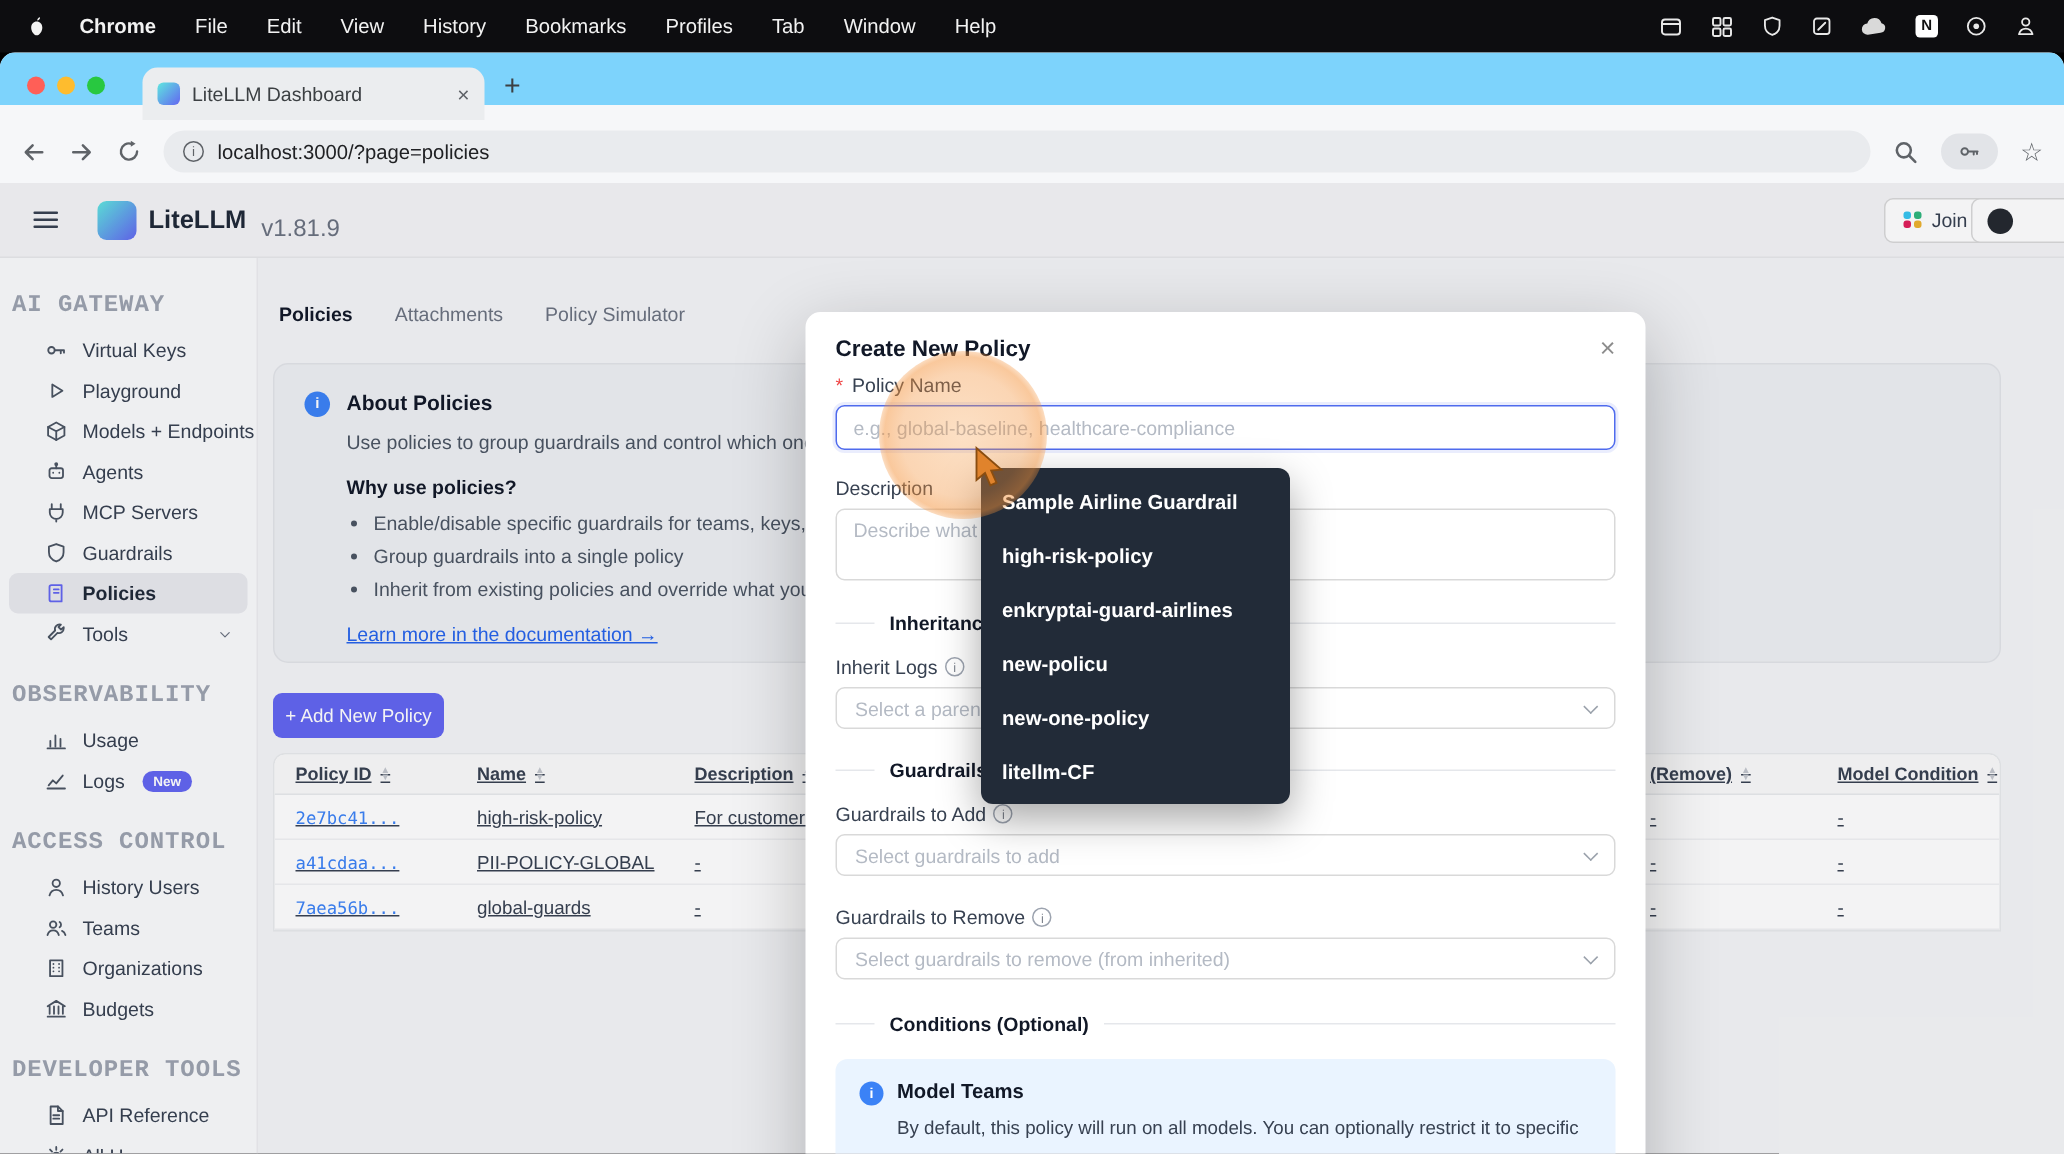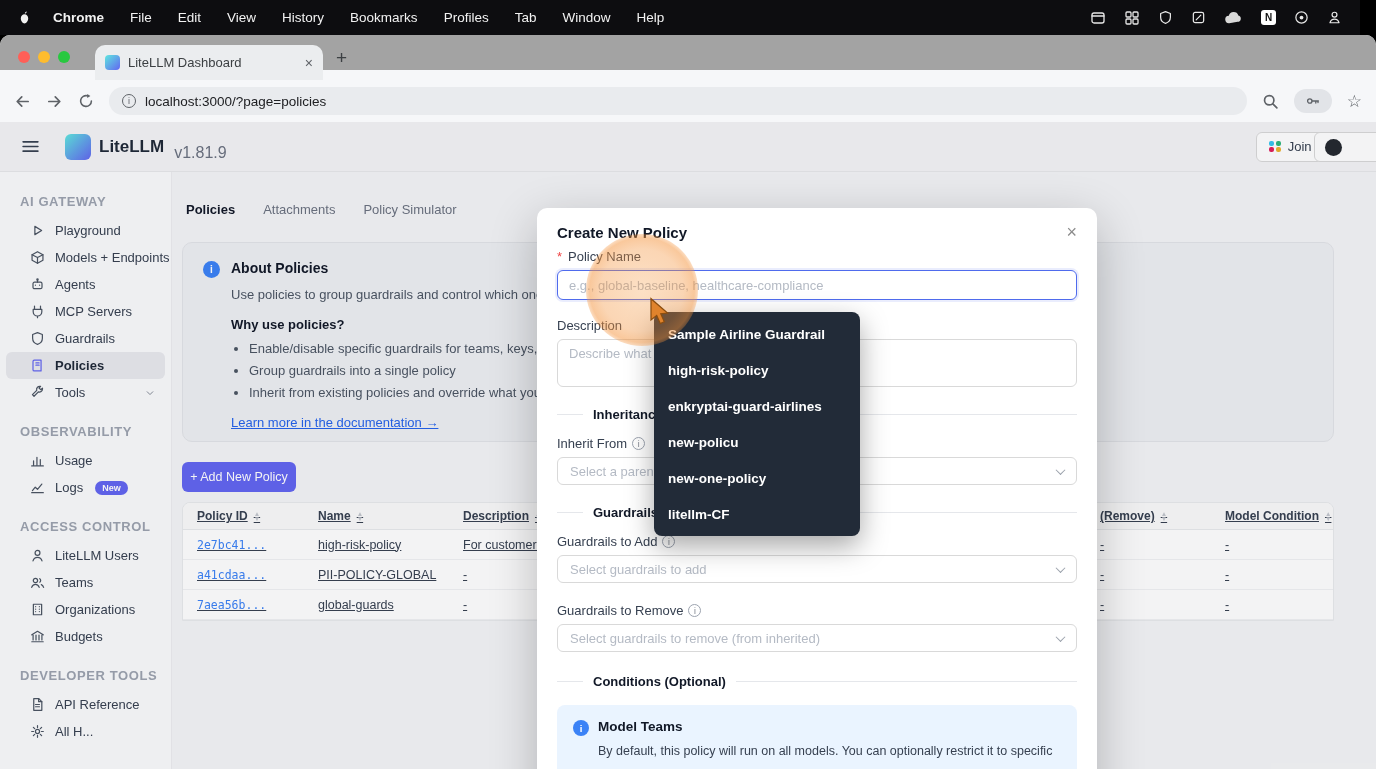--- a/index.html
+++ b/index.html
@@ -2,33 +2,33 @@
 <html><head>
 <meta charset="utf-8">
 <style>
   * { margin:0; padding:0; box-sizing:border-box; }
   html,body { width:1376px; height:769px; overflow:hidden; }
   body { font-family:"Liberation Sans", sans-serif; background:#000; position:relative; }
   svg { display:block; }
   .ic { fill:none; stroke:currentColor; stroke-width:1.3; stroke-linecap:round; stroke-linejoin:round; }
 
   
-  .menubar { position:absolute; top:0; left:0; right:16px; height:35px; background:#0d0d10; color:#f2f2f2;
+  .menubar { position:absolute; top:0; left:0; right:0; height:35px; background:#0d0d10; color:#f2f2f2;
     display:flex; align-items:center; padding:0 18px; font-size:13.5px; }
   .menubar .apple { margin-right:22px; }
   .menubar .mitem { margin-right:26px; }
   .menubar .app-name { font-weight:bold; margin-right:26px; }
   .menubar .mb-right { margin-left:auto; display:flex; align-items:center; gap:18px; color:#e8e8e8; }
   .notion-box { width:15px; height:15px; background:#fff; color:#111; border-radius:3px; font-size:10px;
     font-weight:bold; display:flex; align-items:center; justify-content:center; }
 
   
   .browser { position:absolute; top:35px; left:0; right:0; bottom:0; background:#f6f7f9;
     border-radius:10px 10px 0 0; overflow:hidden; }
-  .tabstrip { position:absolute; top:0; left:0; right:0; height:35px; background:#a3a3a3;padding-left:27px; }
+  .tabstrip { position:absolute; top:0; left:0; right:0; height:35px; background:#7dd3fc;padding-left:27px; }
   .lights { position:absolute; left:18px; top:16px; display:flex; gap:8px; }
   .light { width:12px; height:12px; border-radius:50%; }
   .l-red{background:#ff5f57;} .l-yel{background:#febc2e;} .l-grn{background:#28c840;}
   .tab { position:absolute; left:95px; top:10px; width:228px; height:35px; background:#ebedef;
     border-radius:10px 10px 0 0; display:flex; align-items:center; gap:8px; padding:0 10px;
     font-size:13px; color:#3c4043; }
   .tab-fav { width:15px; height:15px; border-radius:4px; background:linear-gradient(135deg,#5ee7df,#6366f1); flex:none; }
   .tab-title { flex:1; white-space:nowrap; overflow:hidden; }
   .tab-close { color:#5f6368; font-size:14px; }
   .newtab { position:absolute; left:336px; top:12px; font-size:19px; color:#3c4043; }
@@ -54,21 +54,21 @@
     align-items:center; gap:7px; padding:0 12px; font-size:13px; color:#374151; }
   .slack-ic { display:grid; grid-template-columns:5px 5px; grid-gap:1.5px; }
   .slack-ic i { width:5px; height:5px; border-radius:2px; display:block; }
   .gh-btn { position:absolute; right:-48px; top:10px; height:30px; width:110px; background:#fff;
     border:1px solid #d9d9d9; border-radius:6px; display:flex; align-items:center; gap:7px; padding:0 10px; }
   .gh-circ { width:17px; height:17px; border-radius:50%; background:#24292f; flex:none; }
 
   
   .sidebar { position:absolute; top:137px; left:0; width:172px; bottom:0; background:#fafbfc;
     border-right:1px solid #ededf0; padding-top:22px; overflow:hidden; }
-  .sb-title { font-size:13px; letter-spacing:.6px; color:#9ca3af; margin:0 0 8px 20px; font-weight:bold; }
+  .sb-title { font-size:16px; letter-spacing:.6px; color:#9ca3af; margin:0 0 8px 8px; font-weight:bold;font-family:Liberation Mono, monospace; }
   .sb-sec { margin-bottom:18px; }
   .sb-item { height:27px; display:flex; align-items:center; gap:10px; padding:0 10px 0 24px;
     font-size:13px; color:#374151; margin:0 6px; border-radius:6px; }
   .sb-item.active { background:#e8e9ee; color:#1f2937; font-weight:bold; }
   .sb-item.active .sb-ico { color:#6366f1; }
   .sb-ico { width:15px; height:15px; color:#4b5563; flex:none; }
   .sb-lbl { white-space:nowrap; }
   .sb-chev { margin-left:auto; color:#6b7280; }
   .new-badge { background:#6366f1; color:#fff; font-size:9px; font-weight:bold; border-radius:8px;
     padding:2px 7px; margin-left:2px; }
@@ -287,20 +287,29 @@
       <span class="gh-circ"></span>
     </span>
   </div>
 
   <div class="sidebar">
     <div class="sb-sec">
       <div class="sb-title">AI GATEWAY</div>
       <div class="sb-item">
         <span class="sb-ico">
             <svg class="ic" viewBox="0 0 16 16" width="15" height="15">
+              <circle cx="4.6" cy="8" r="2.3"></circle>
+              <path d="M6.9 8h6.6M11.2 8v2.2M13.5 8v1.7"></path>
+            </svg>
+          </span>
+        <span class="sb-lbl">Virtual Keys</span>
+      </div>
+      <div class="sb-item">
+        <span class="sb-ico">
+            <svg class="ic" viewBox="0 0 16 16" width="15" height="15">
               <path d="M5.2 3.6v8.8L12.4 8z"></path>
             </svg>
           </span>
         <span class="sb-lbl">Playground</span>
       </div>
       <div class="sb-item">
         <span class="sb-ico">
             <svg class="ic" viewBox="0 0 16 16" width="15" height="15">
               <path d="M8 1.8 13.8 5v6L8 14.2 2.2 11V5z"></path>
               <path d="M8 8 2.2 5M8 8l5.8-3M8 8v6.2"></path>
@@ -381,21 +390,21 @@
 
     <div class="sb-sec">
       <div class="sb-title">ACCESS CONTROL</div>
       <div class="sb-item">
         <span class="sb-ico">
             <svg class="ic" viewBox="0 0 16 16" width="15" height="15">
               <circle cx="8" cy="5.2" r="2.6"></circle>
               <path d="M3.2 13.8c.7-2.6 2.5-3.9 4.8-3.9s4.1 1.3 4.8 3.9"></path>
             </svg>
           </span>
-        <span class="sb-lbl">LiteLLM Users</span>
+        <span class="sb-lbl">History Users</span>
       </div>
       <div class="sb-item">
         <span class="sb-ico">
             <svg class="ic" viewBox="0 0 16 16" width="15" height="15">
               <circle cx="5.8" cy="5.8" r="2.3"></circle>
               <path d="M1.8 13.2c.6-2.2 2.1-3.3 4-3.3s3.4 1.1 4 3.3M10.4 3.9a2.3 2.3 0 0 1 0 3.8M12.1 10.2c1.2.5 2 1.5 2.4 3"></path>
             </svg>
           </span>
         <span class="sb-lbl">Teams</span>
       </div>
@@ -547,21 +556,21 @@
   </div>
   <textarea class="txt-area" placeholder="Describe what this" style=""></textarea>
 
   <div class="divider">
     <span class="stub"></span>
       <span class="d-txt">Inheritance</span>
       <span class="line"></span>
   </div>
 
   <div class="f-label">
-    <span>Inherit From</span>
+    <span>Inherit Logs</span>
     <span class="q-circ">i</span>
   </div>
   <div class="selectbox">
     <span class="ph">Select a parent p</span>
       <span class="caret"></span>
   </div>
 
   <div class="divider">
     <span class="stub"></span>
       <span class="d-txt">Guardrails</span>

